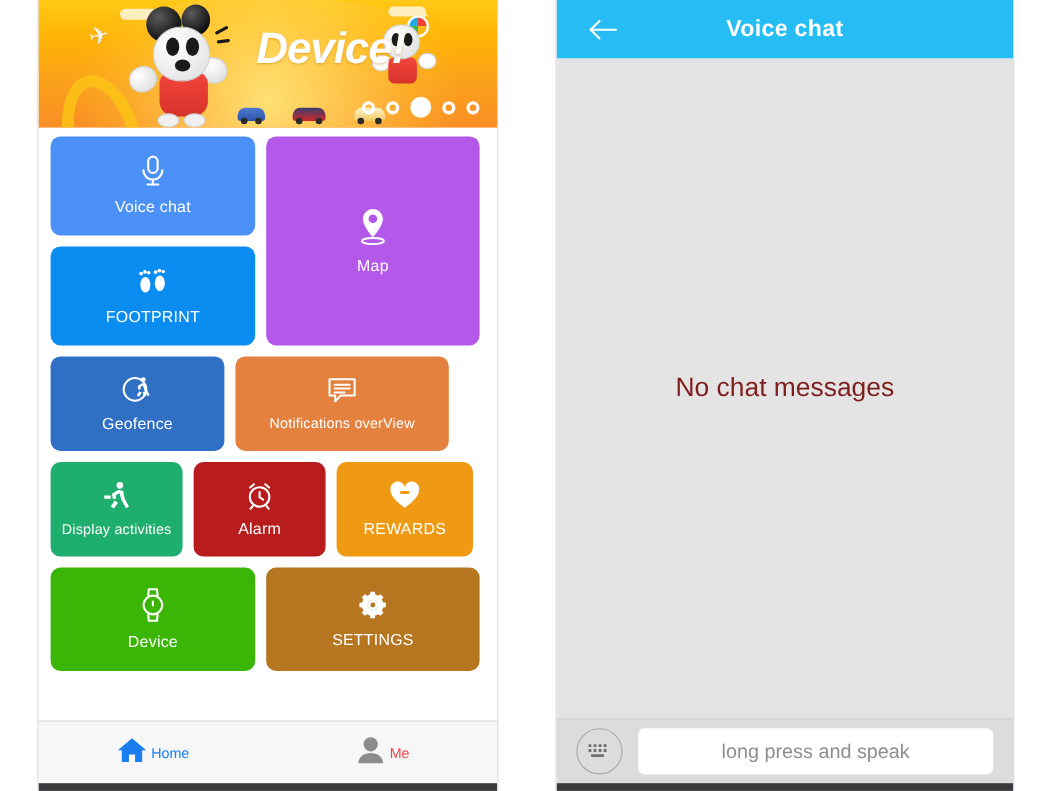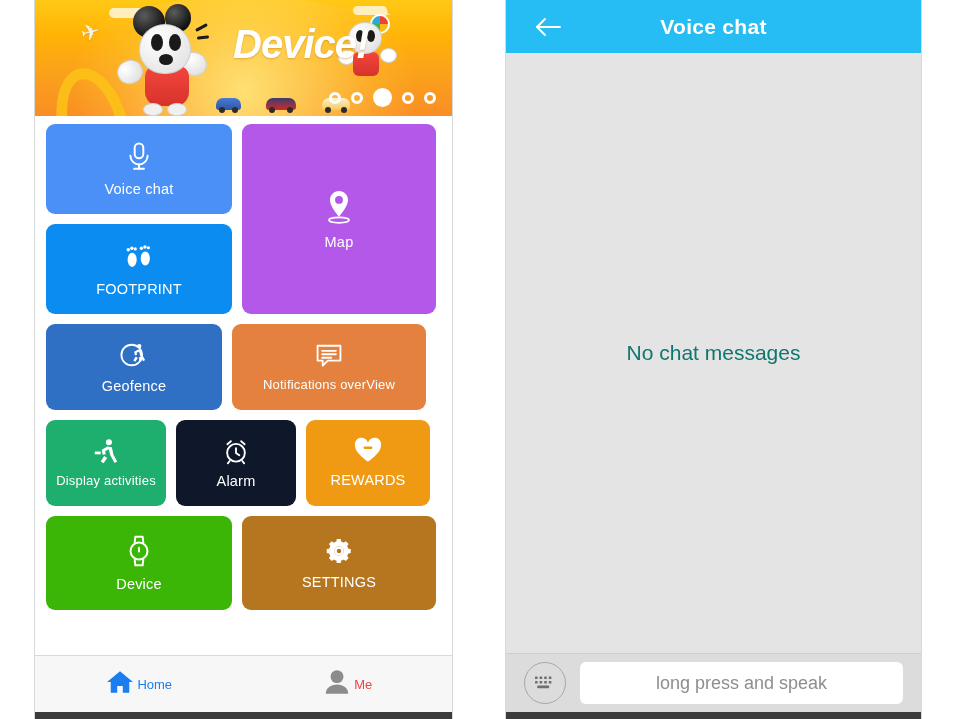--- a/index.html
+++ b/index.html
@@ -156,24 +156,24 @@
     text-align: center; user-select: none;
   }
   .tile .ico { display: block; margin-bottom: 4px; }
   .tile .lbl { font-size: 14.5px; line-height: 1.15; letter-spacing: .2px; }
   .lbl.small { font-size: 13px; }
 
   .col-left  { display: flex; flex-direction: column; gap: 10px; width: 186px; flex: none; }
   .t-voice    { height: 90px; background: #4b90f7; }
   .t-foot     { height: 90px; background: #0b8cf0; }
   .t-map      { width: 194px; height: 190px; background: #b358e9; flex: none; }
-  .t-geo      { width: 176px; height: 86px; background: #2f6fc4; flex: none; }
+  .t-geo      { width: 158px; height: 86px; background: #2f6fc4; flex: none; }
   .t-notif    { width: 194px; height: 86px; background: #e5813f; flex: none; }
   .t-act      { width: 120px; height: 86px; background: #1eae6e; flex: none; }
-  .t-alarm    { width: 120px; height: 86px; background: #0f172a; flex: none; }
+  .t-alarm    { width: 120px; height: 86px; background: #b91c1c; flex: none; }
   .t-rew      { width: 124px; height: 86px; background: #f09a14; flex: none; }
   .t-dev      { width: 186px; height: 94px; background: #3cb606; flex: none; }
   .t-set      { width: 194px; height: 94px; background: #b5761f; flex: none; }
 
   
   .tabbar {
     height: 64px; flex: none; background: #f7f7f7;
     border-top: 1px solid #d9d9d9;
     display: flex; align-items: center; padding-bottom: 7px;
   }
@@ -191,21 +191,21 @@
   }
   .back-btn { position: absolute; left: 28px; top: 50%; transform: translateY(-50%); line-height: 0; }
   .chat-title {
     width: 100%; text-align: center; color: #ffffff;
     font-size: 21px; font-weight: bold; letter-spacing: .3px;
   }
   .chat-body {
     flex: 1; background: #e4e4e4;
     display: flex; align-items: center; justify-content: center;
   }
-  .empty-msg { color: #0f766e; font-size: 21px; }
+  .empty-msg { color: #7f1d1d; font-size: 24px; }
   .chat-input-bar {
     height: 66px; flex: none; background: #dcdcdc;
     border-top: 1px solid #cfcfcf;
     display: flex; align-items: center; gap: 14px;
     padding: 0 18px 7px 18px;
     justify-content: flex-end;
   }
   .kbd-btn {
     width: 42px; height: 42px; border-radius: 50%; flex: none;
     border: 1.5px solid #a8a8a8; background: #dcdcdc;

